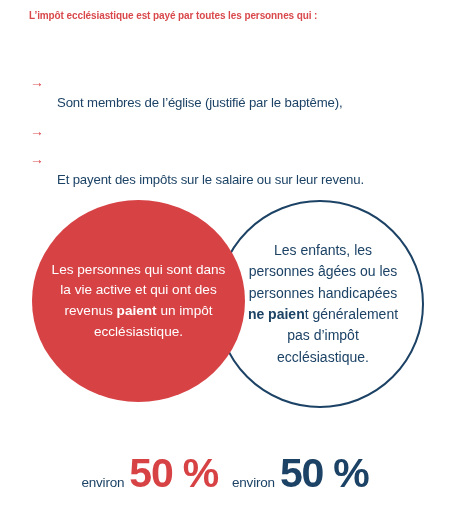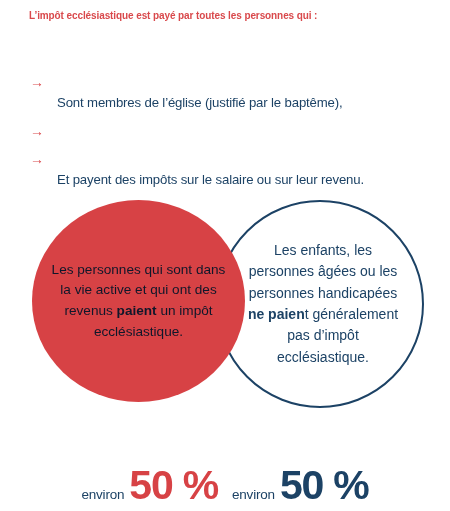--- a/index.html
+++ b/index.html
@@ -84,41 +84,41 @@
   }
   .circle-solid {
     left: 32px;
     top: 10px;
     width: 213px;
     height: 202px;
     background: #d74245;
     z-index: 2;
   }
   .circle-solid .circle-text {
-    color: #0f172a;
+    color: #ffffff;
     width: 176px;
     font-size: 13.6px;
     line-height: 1.52;
   }
   .circle-outline .circle-text {
     color: #1c4265;
     width: 158px;
     font-size: 14px;
     line-height: 1.52;
     padding-left: 6px;
   }
   .circle-text b {
     font-weight: bold;
   }
 
   
   .stats {
     position: absolute;
     left: 0;
-    top: 436px;
+    top: 424px;
     width: 450px;
     height: 70px;
     display: flex;
     align-items: flex-end;
     justify-content: center;
   }
   .stat {
     display: flex;
     align-items: baseline;
   }

